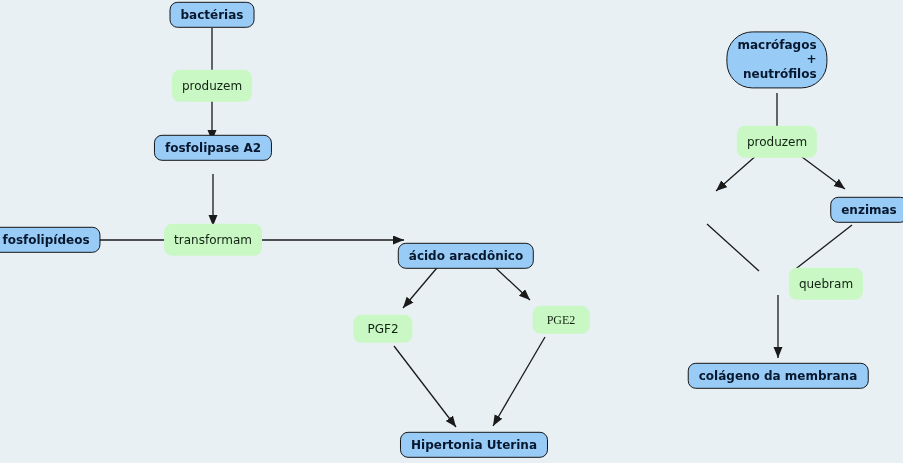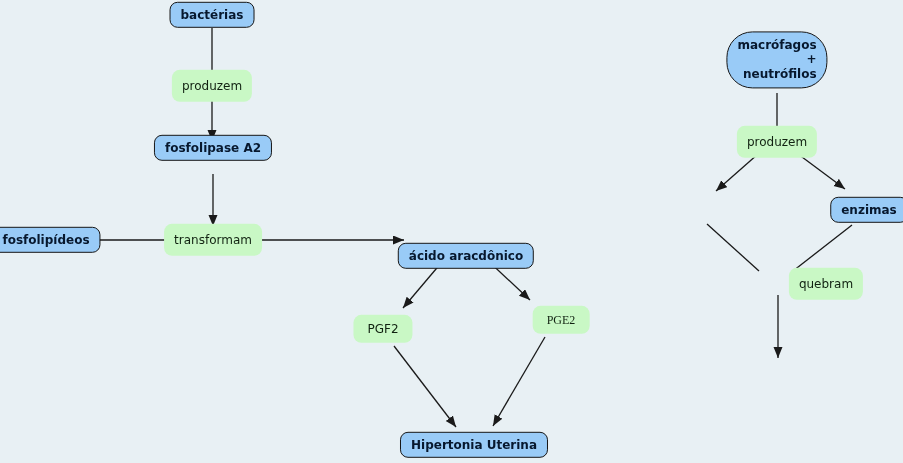--- a/index.html
+++ b/index.html
@@ -106,14 +106,15 @@
     <div>neutrófilos</div>
   </div>
 
   <div class="node linking" style="left:777px; top:142px;">produzem</div>
 
 
   <div class="node concept" style="left:869px; top:210px;">enzimas</div>
 
   <div class="node linking" style="left:804px; top:284px;margin-left:22px;">quebram</div>
 
+  <div class="node concept" style="left:778px; top:376px;">colágeno da membrana</div>
 
 </div>
 
 </body></html>

